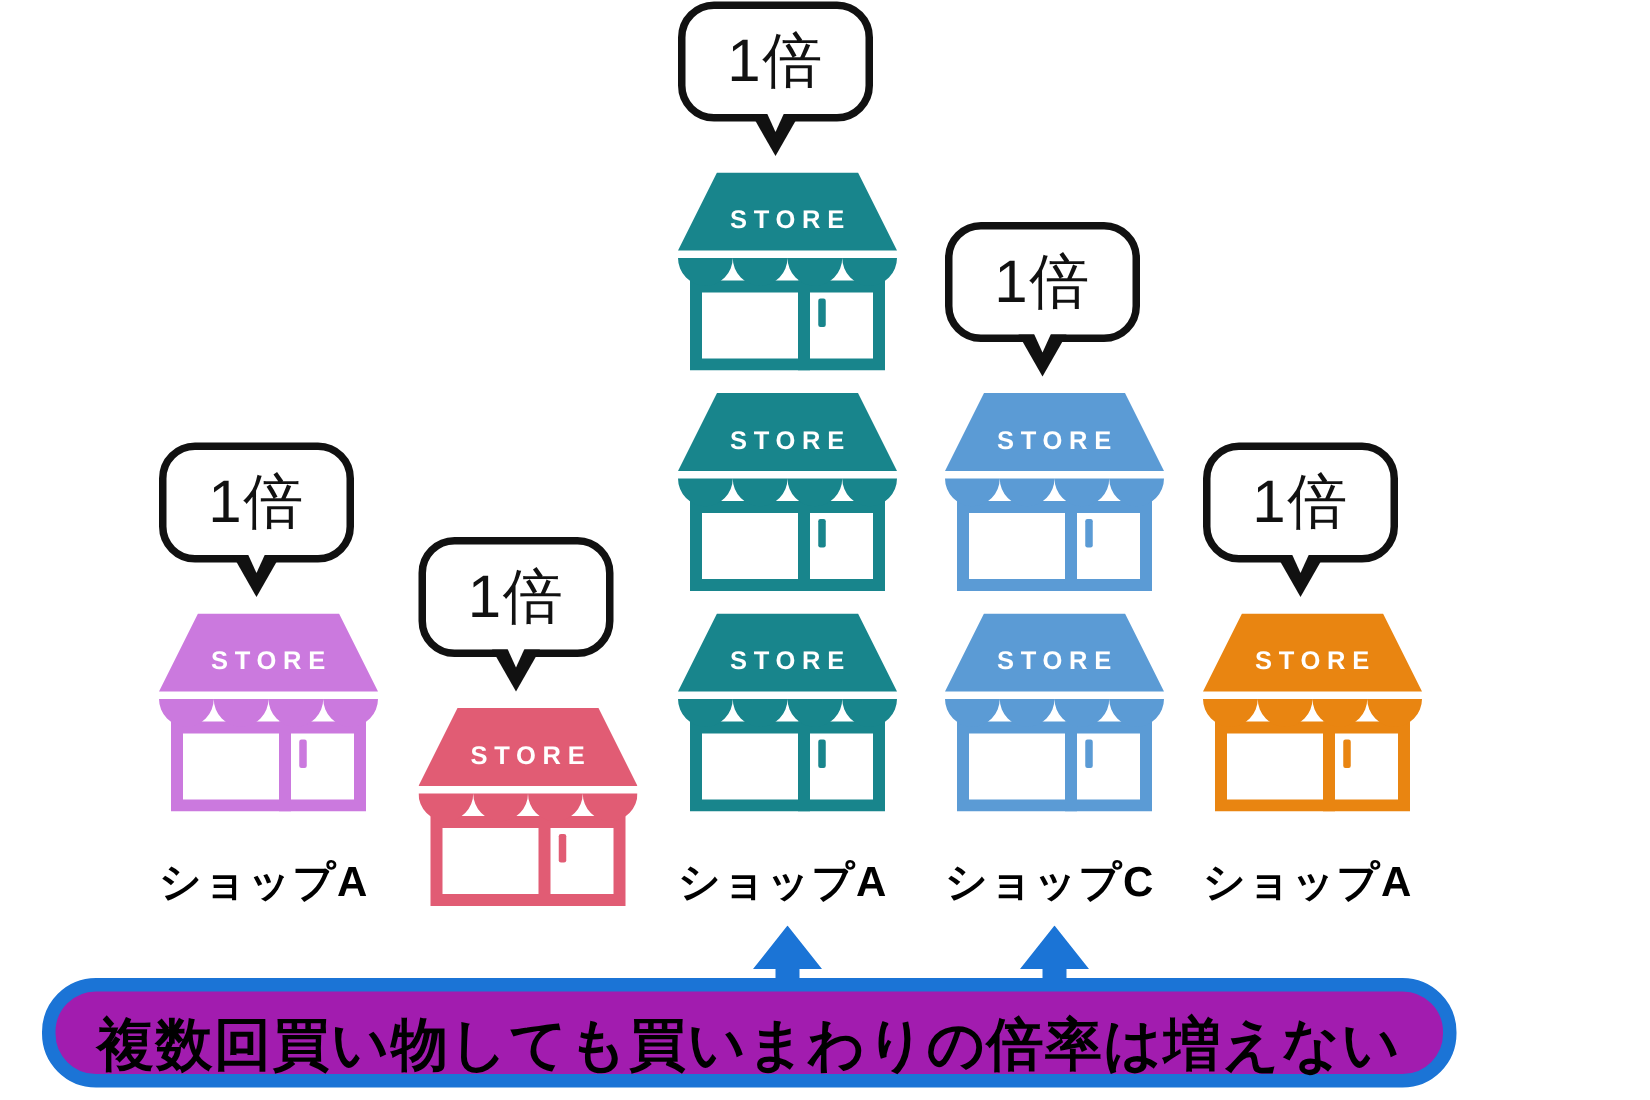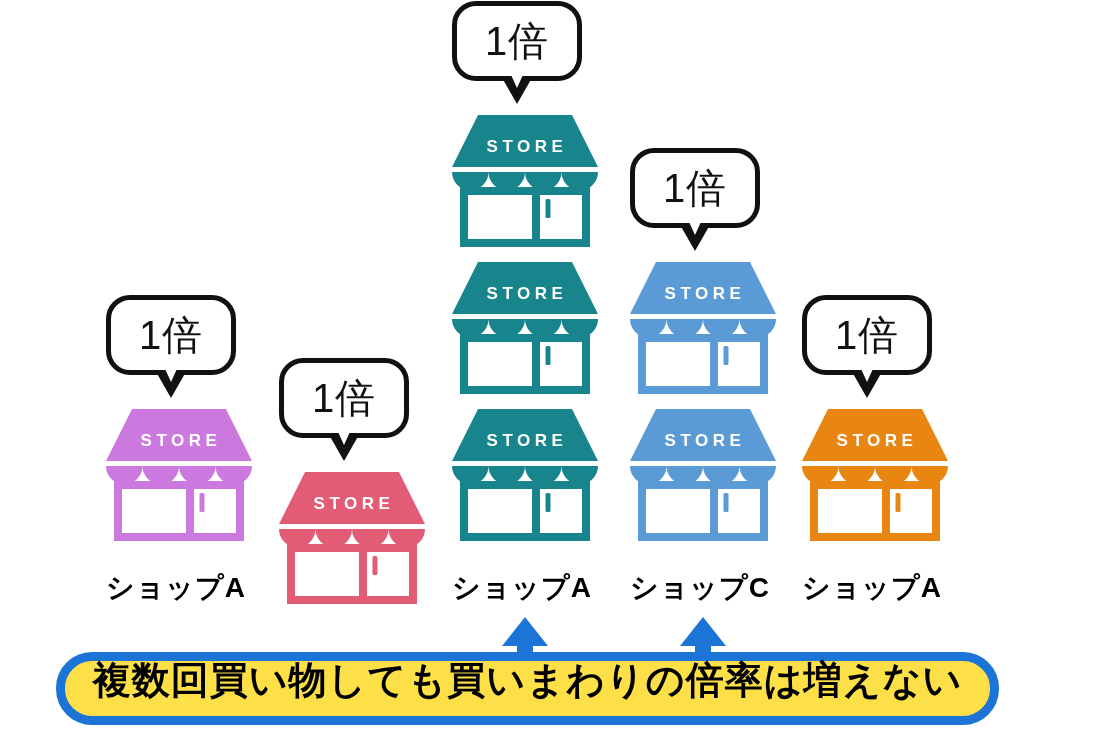--- a/index.html
+++ b/index.html
@@ -74,26 +74,26 @@
     font-weight: bold;
     color: #000000;
     letter-spacing: 1px;
     white-space: nowrap;
     line-height: 1.15;
   }
   .arrows-layer { position: absolute; inset: 0; }
   .up-arrow { position: absolute; top: 617px; }
   .banner {
     position: absolute;
-    left: 56px; top: 652px;
+    left: 28px; top: 652px;
     width: 943px; height: 73px;
-    background: #fde047;
+    background: #a21caf;
     border-radius: 36px;
     display: flex;
-    align-items: flex-start;
+    align-items: flex-end;
     justify-content: center;
     z-index: 3;
   }
   .banner-text {
     font-size: 38px;
     font-weight: 800;
     color: #000000;
     letter-spacing: 1px;
     white-space: nowrap;
     line-height: 1;

